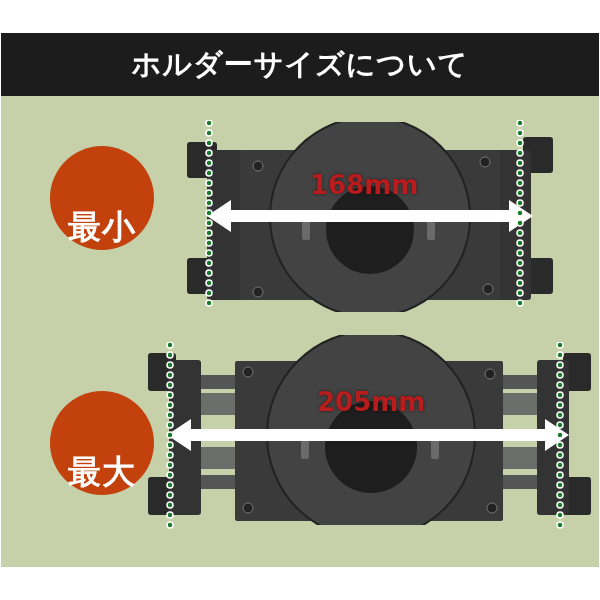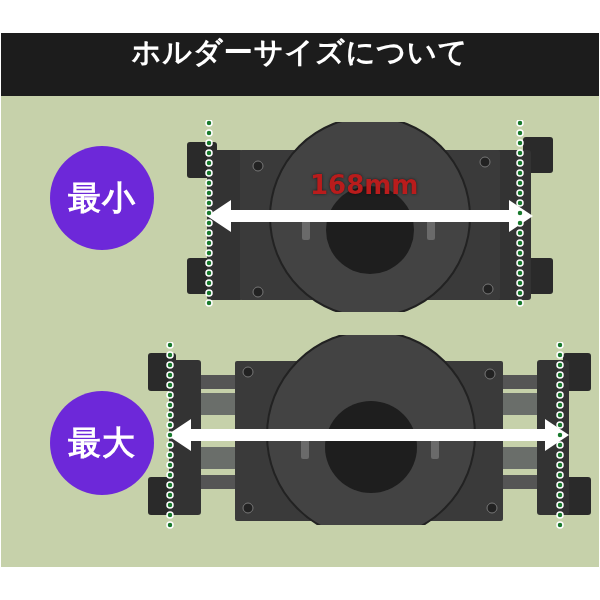--- a/index.html
+++ b/index.html
@@ -1,20 +1,20 @@
 <!DOCTYPE html>
 <html><head>
 <meta charset="utf-8">
 <style>
   html,body{margin:0;padding:0;}
   body{width:600px;height:600px;background:#ffffff;position:relative;overflow:hidden;font-family:"DejaVu Sans","Liberation Sans",sans-serif;}
-  .header{position:absolute;left:1px;top:33px;width:598px;height:63px;background:#1c1c1c;display:flex;justify-content:center;}
+  .header{position:absolute;left:1px;top:33px;width:598px;height:63px;background:#1c1c1c;display:flex;align-items:center;justify-content:center;}
   .header-title{color:#fff;font-size:29px;font-weight:bold;letter-spacing:1px;}
   .panel{position:absolute;left:1px;top:96px;width:598px;height:471px;background:#c6d1aa;}
-  .badge{position:absolute;width:104px;height:104px;border-radius:50%;background:#6d28d9;display:flex;align-items:center;justify-content:center;}
+  .badge{position:absolute;width:104px;height:104px;border-radius:50%;background:#c2410c;display:flex;align-items:flex-end;justify-content:center;}
   .badge span{color:#fff;font-size:33px;font-weight:bold;letter-spacing:1px;}
   .holder{position:absolute;}
   .measure-label{position:absolute;color:#b91c1c;font-weight:bold;font-size:26px;text-shadow:0 0 3px rgba(0,0,0,.6);}
   .dots{position:absolute;width:10px;}
   svg{display:block;}
 </style>
 </head>
 <body>
 
 <div class="header">
@@ -132,20 +132,21 @@
 
     <circle cx="226" cy="100" r="104" fill="#434343" stroke="#222" stroke-width="2"></circle>
     <circle cx="226" cy="112" r="46" fill="#1e1e1e"></circle>
     <rect x="156" y="96" width="8" height="28" rx="2" fill="#6a6a6a"></rect>
     <rect x="286" y="96" width="8" height="28" rx="2" fill="#6a6a6a"></rect>
 
     <line x1="38" y1="100" x2="408" y2="100" stroke="#fff" stroke-width="12"></line>
     <polygon points="22,100 46,84 46,116" fill="#fff"></polygon>
     <polygon points="424,100 400,84 400,116" fill="#fff"></polygon>
   </svg>
+  <span class="measure-label" style="left:172px;top:52px;">205mm</span>
 </div>
 
 <svg class="dots" style="left:165px;top:342px;" width="10" height="190">
   <g fill="#1a7a2e" stroke="#fff" stroke-width="1.5">
     <circle cx="5" cy="3" r="3"></circle>
       <circle cx="5" cy="13" r="3"></circle>
       <circle cx="5" cy="23" r="3"></circle>
       <circle cx="5" cy="33" r="3"></circle>
       <circle cx="5" cy="43" r="3"></circle>
       <circle cx="5" cy="53" r="3"></circle>

